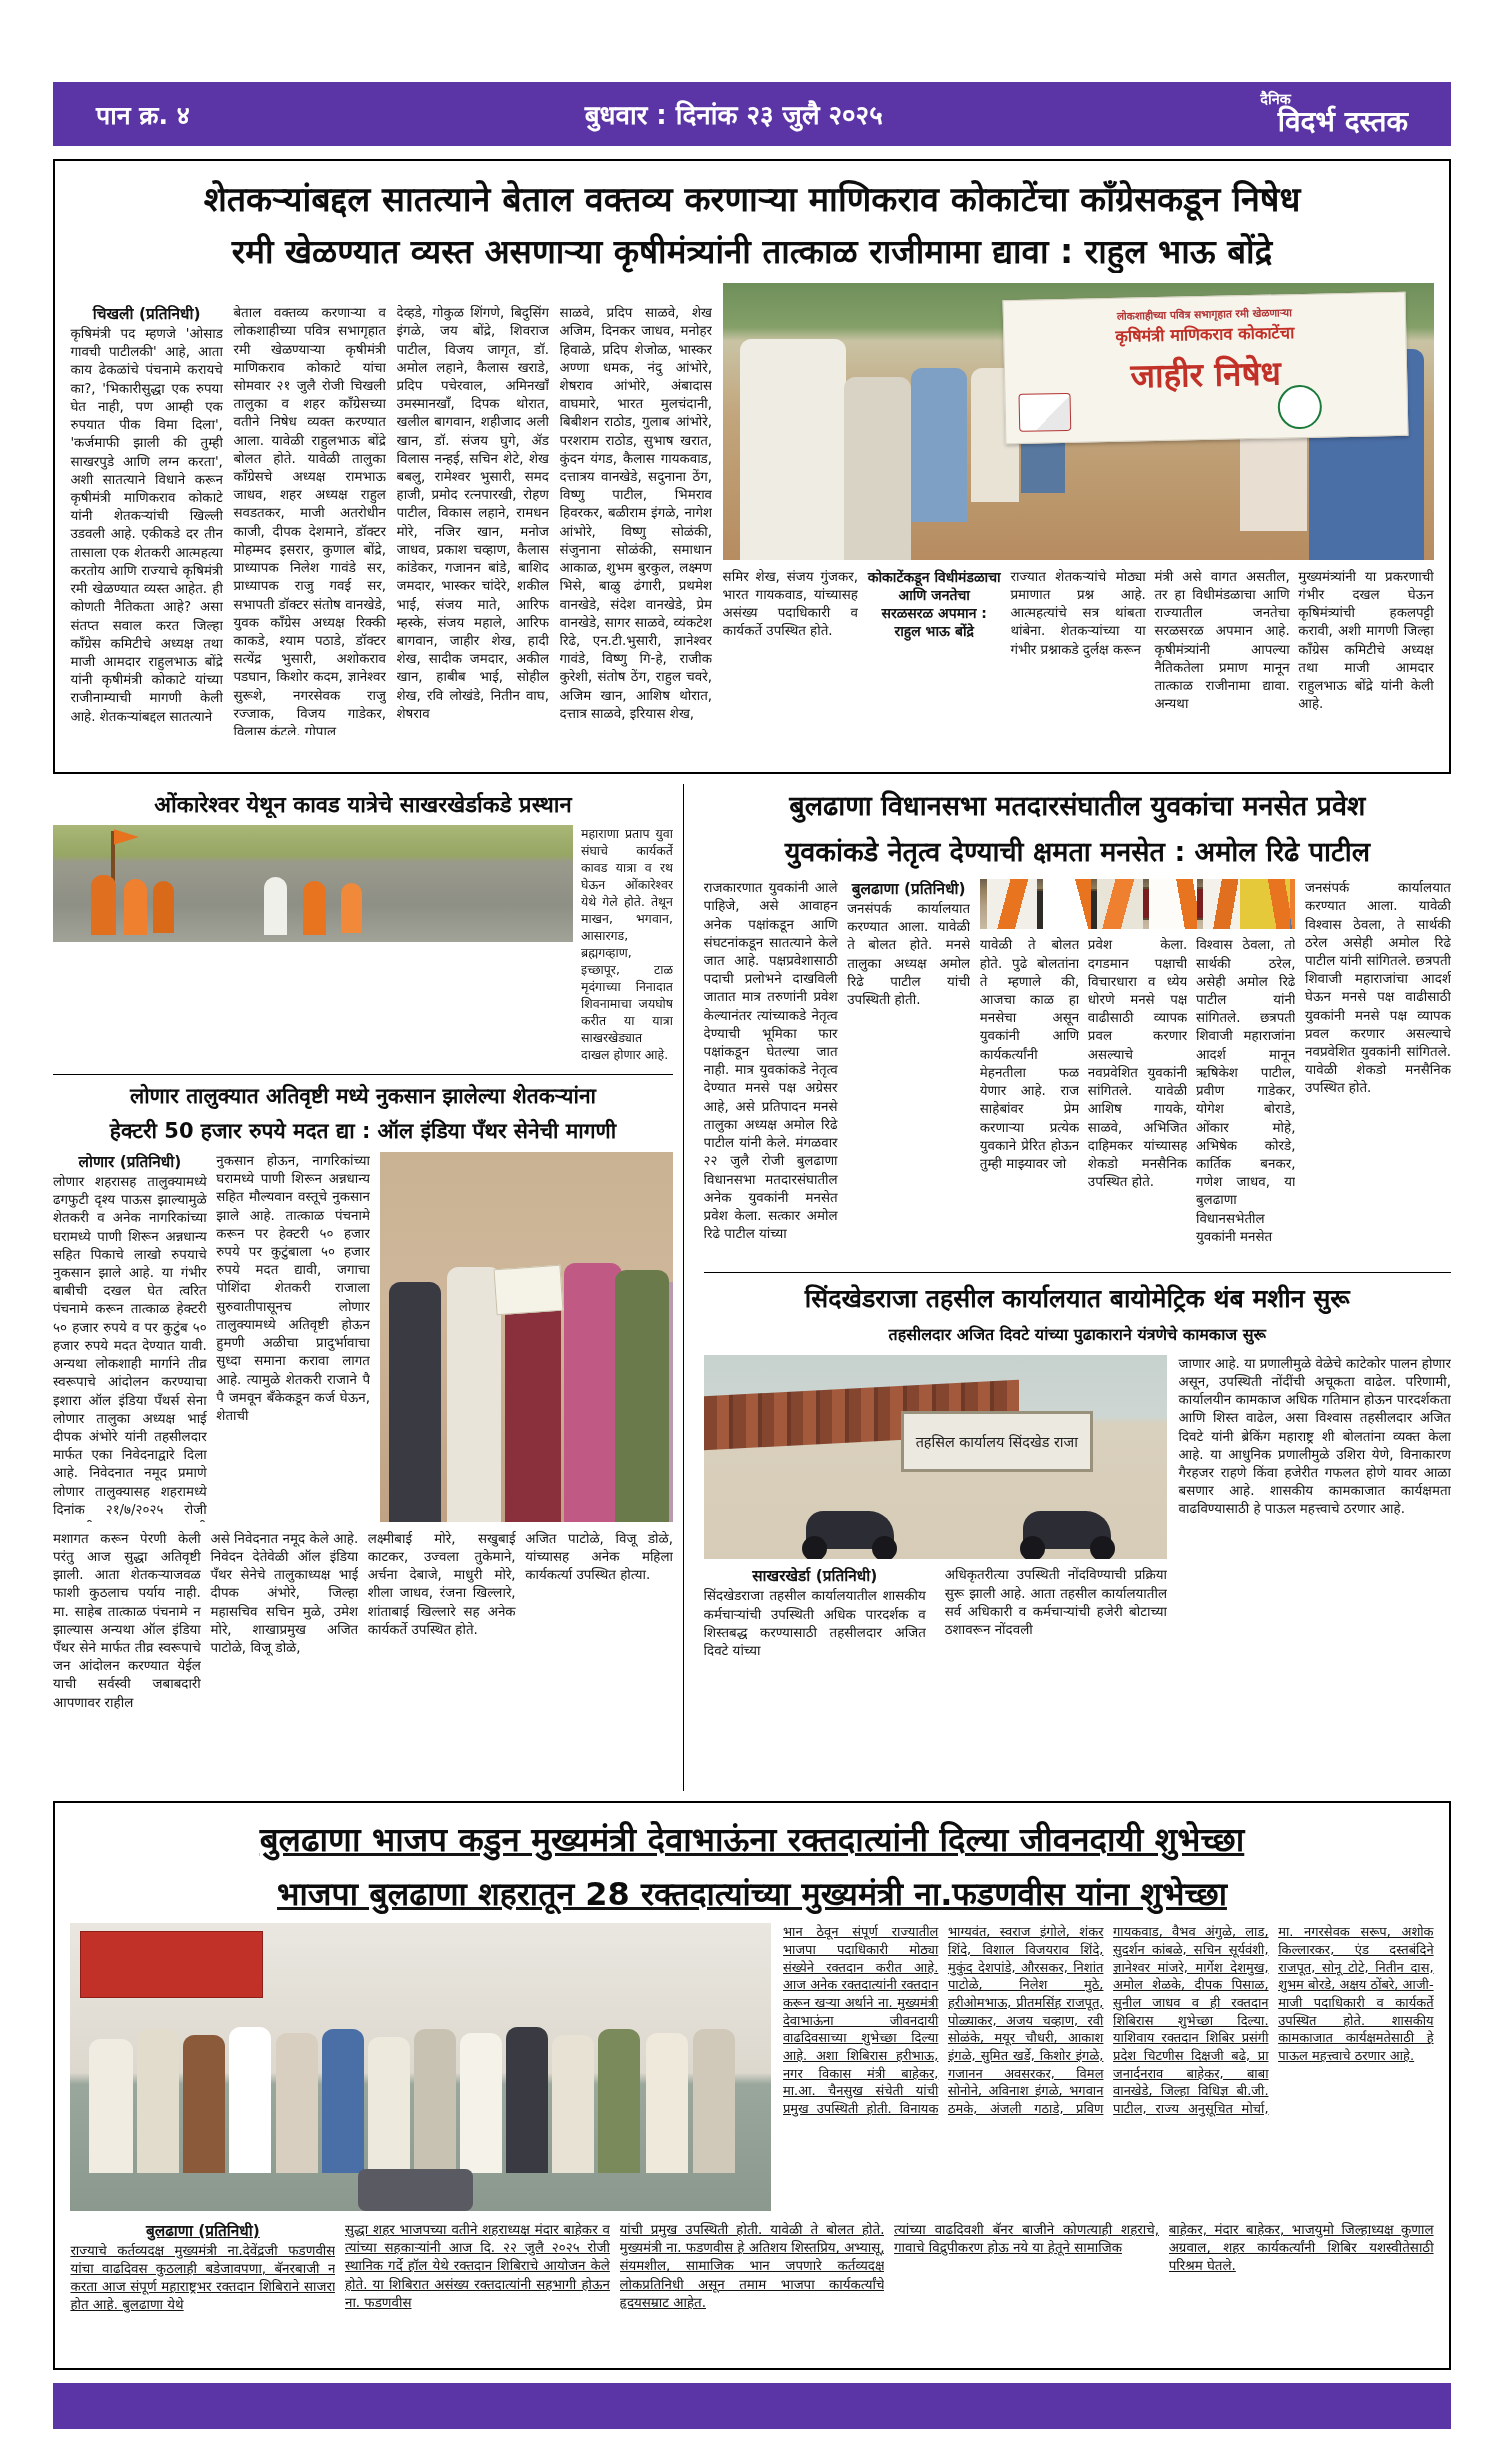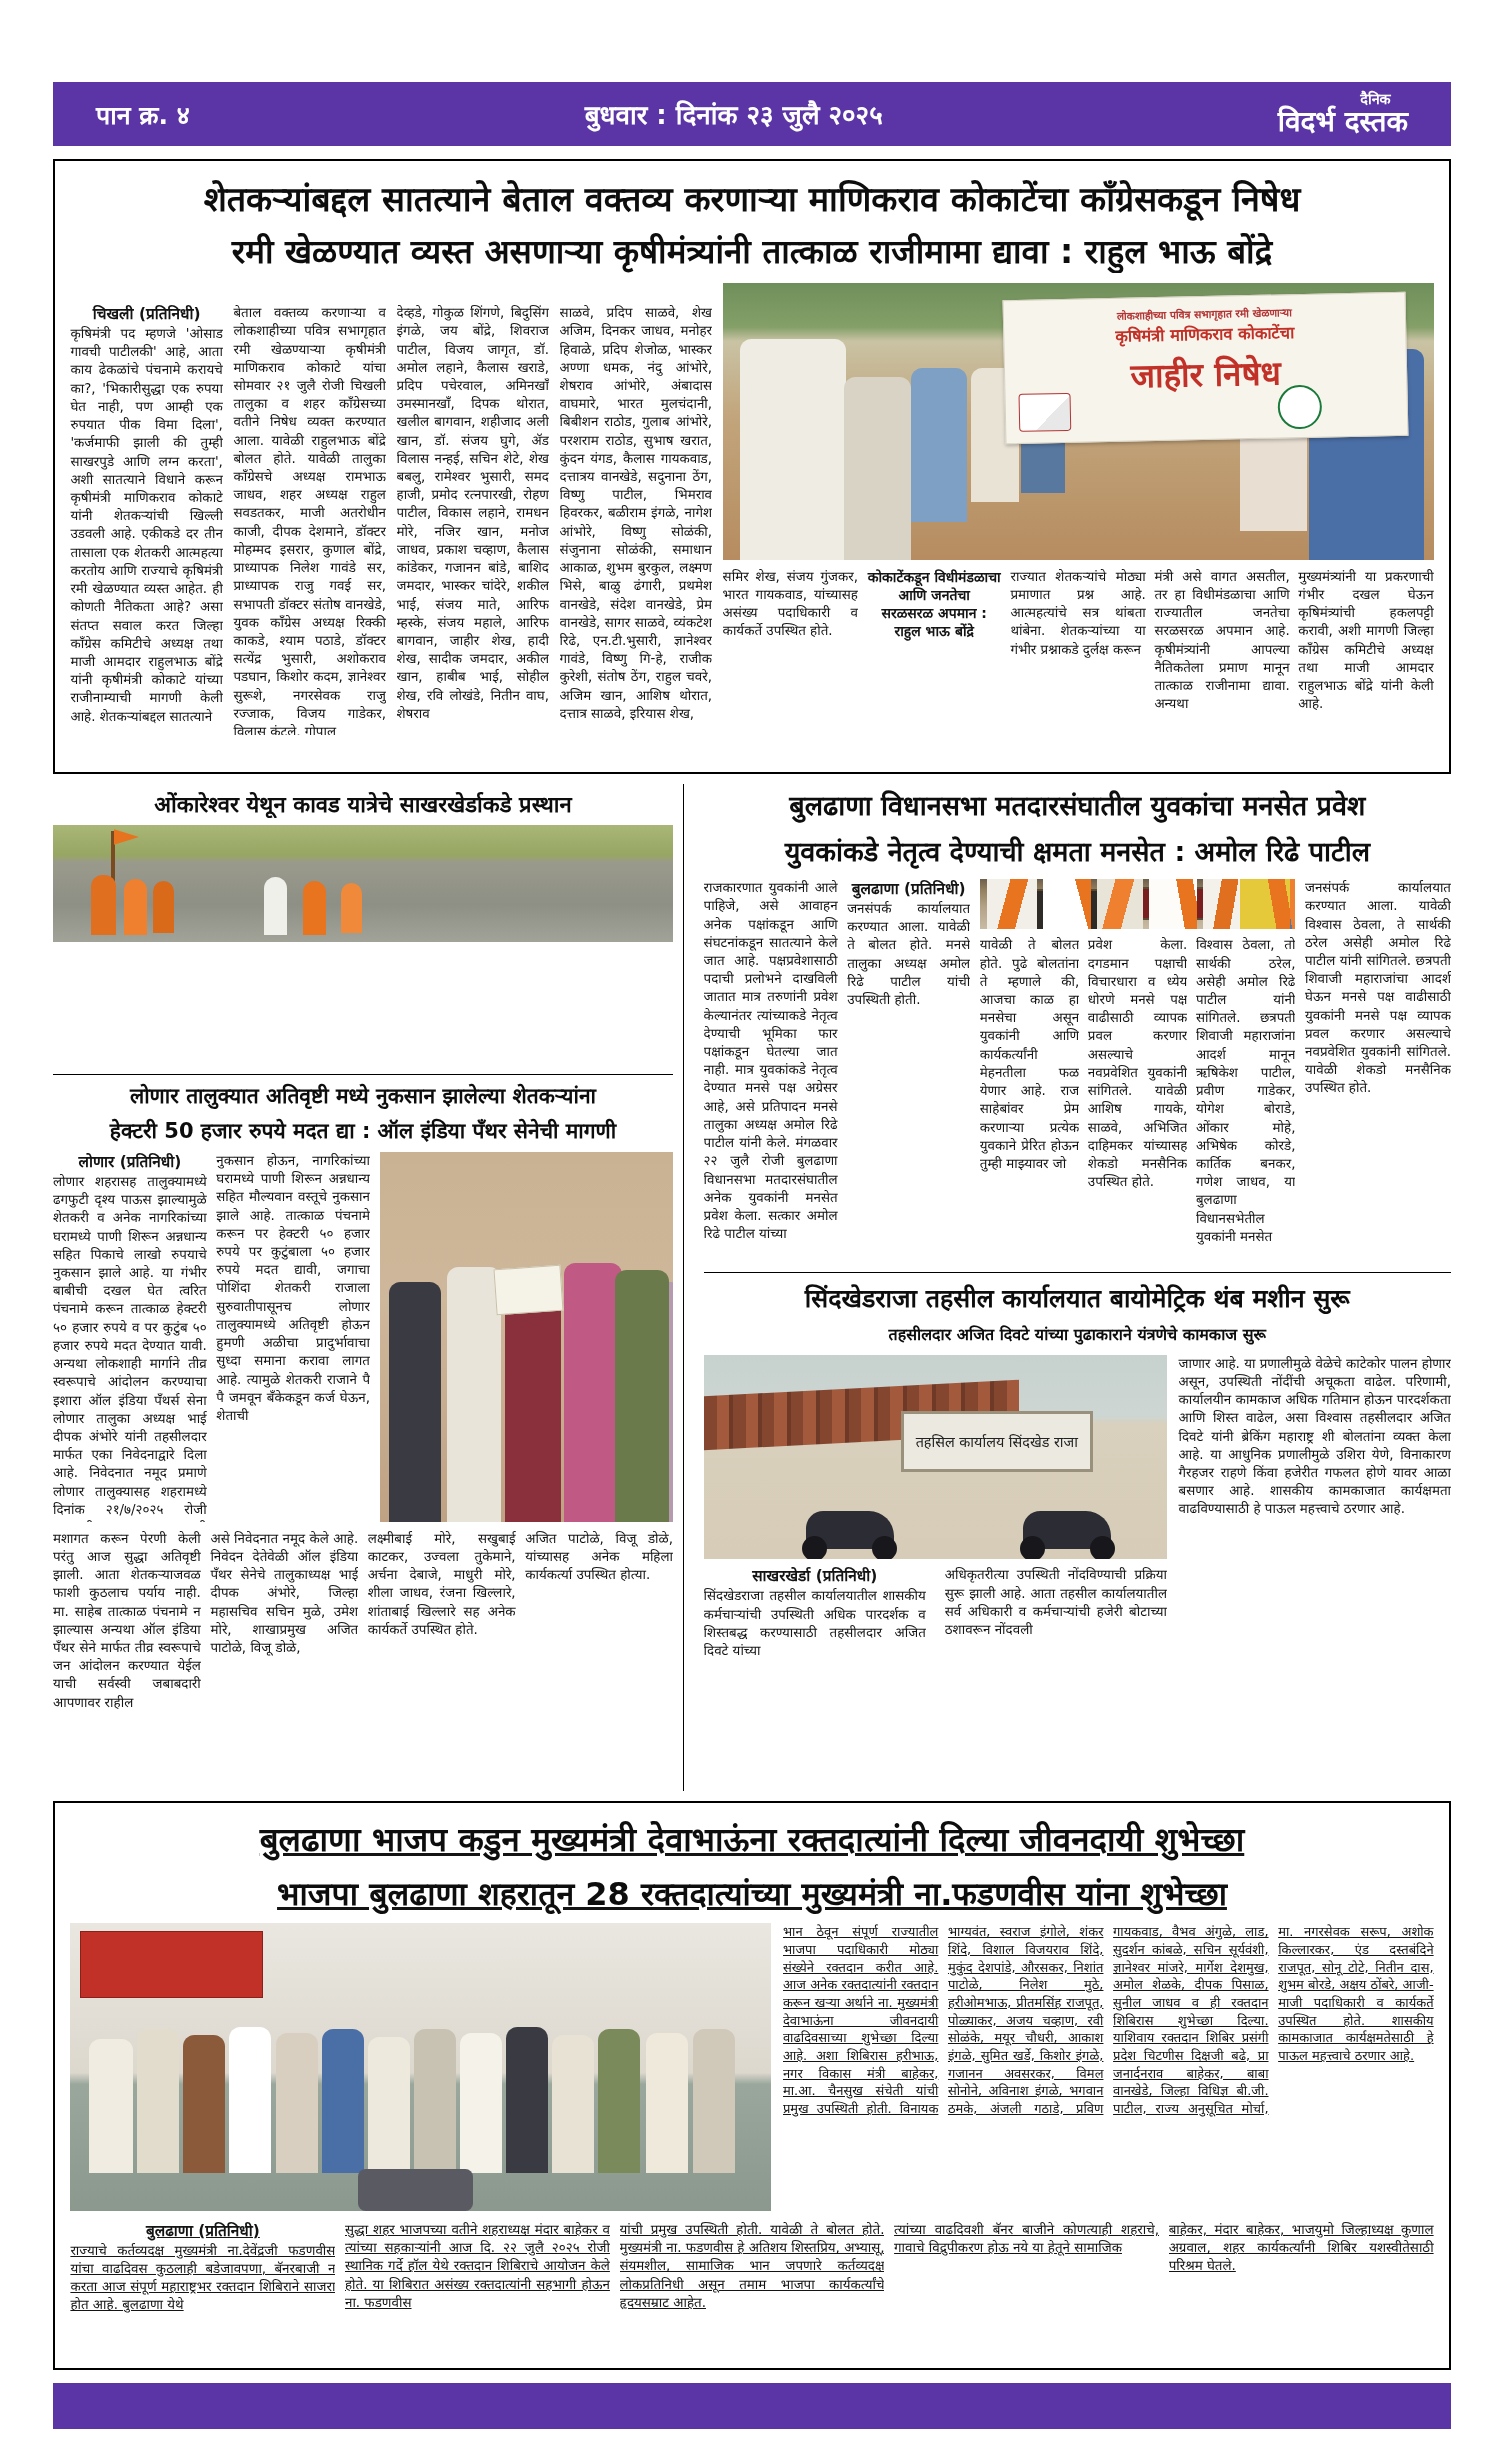--- a/index.html
+++ b/index.html
@@ -6,21 +6,21 @@
   * { margin:0; padding:0; box-sizing:border-box; }
   body { background:#777; font-family:"DejaVu Sans","Liberation Sans",sans-serif; }
   .page { width:1504px; height:2441px; background:#fff; margin:0 auto; position:relative;
           padding:82px 53px 0 53px; color:#141414; overflow:hidden; }
 
   
   .band { background:#5b35a5; color:#fff; }
   .top-band { height:64px; display:flex; align-items:center; justify-content:space-between; padding:0 43px; }
   .page-no { font-size:25px; font-weight:bold; }
   .issue-date { font-size:26px; font-weight:bold; }
-  .masthead { text-align:right; line-height:1.05; }
+  .masthead { text-align:left; line-height:1.05; }
   .masthead .m-top { font-size:14.4px; font-weight:bold; display:block; transform:translateX(-17.3px); }
   .masthead .m-main { font-size:28px; font-weight:bold; }
   .bottom-band { height:46px; margin-top:13.4px; }
 
   
   .boxed { border:2.9px solid #000; }
   .h-line { font-weight:bold; text-align:center; white-space:nowrap; overflow:hidden; color:#0d0d0d; }
   .dateline { font-weight:bold; font-size:15.4px; text-align:center; }
   .btxt { font-size:13.4px; line-height:1.36; text-align:justify; overflow:hidden; }
   .crosshead { font-weight:bold; text-align:center; font-size:14px; line-height:1.3; }
@@ -186,20 +186,21 @@
           <div class="photo photo-kawad">
             <div class="flagpole" style="left:58px;"></div>
             <div class="flag" style="left:61px;top:3.8px;"></div>
             <div class="pp" style="left:38px;bottom:7.7px;width:25px;height:60px;background:#e07020;"></div>
             <div class="pp" style="left:71px;bottom:7.7px;width:23px;height:56px;background:#ef8030;"></div>
             <div class="pp" style="left:100px;bottom:9.6px;width:21px;height:52px;background:#d96a1a;"></div>
             <div class="pp" style="left:211px;bottom:7.7px;width:23px;height:58px;background:#f0f0ea;"></div>
             <div class="pp" style="left:250px;bottom:7.7px;width:23px;height:54px;background:#e8741f;"></div>
             <div class="pp" style="left:288px;bottom:9.6px;width:21px;height:50px;background:#f08a3a;"></div>
           </div>
+          <div class="btxt kawad-side">महाराणा प्रताप युवा संघाचे कार्यकर्ते कावड यात्रा व रथ घेऊन ओंकारेश्वर येथे गेले होते. तेथून माखन, भगवान, आसारगड, ब्रह्मगव्हाण, इच्छापूर, टाळ मृदंगाच्या निनादात शिवनामाचा जयघोष करीत या यात्रा साखरखेड्यात दाखल होणार आहे.</div>
         </div>
 
       </article>
 
       <article class="lonar">
         <div class="h-line lh">लोणार तालुक्यात अतिवृष्टी मध्ये नुकसान झालेल्या शेतकऱ्यांना</div>
         <div class="h-line lh2">हेक्टरी 50 हजार रुपये मदत द्या : ऑल इंडिया पँथर सेनेची मागणी</div>
         <div class="lonar-body">
           <div class="lonar-cols">
             <div class="btxt">

